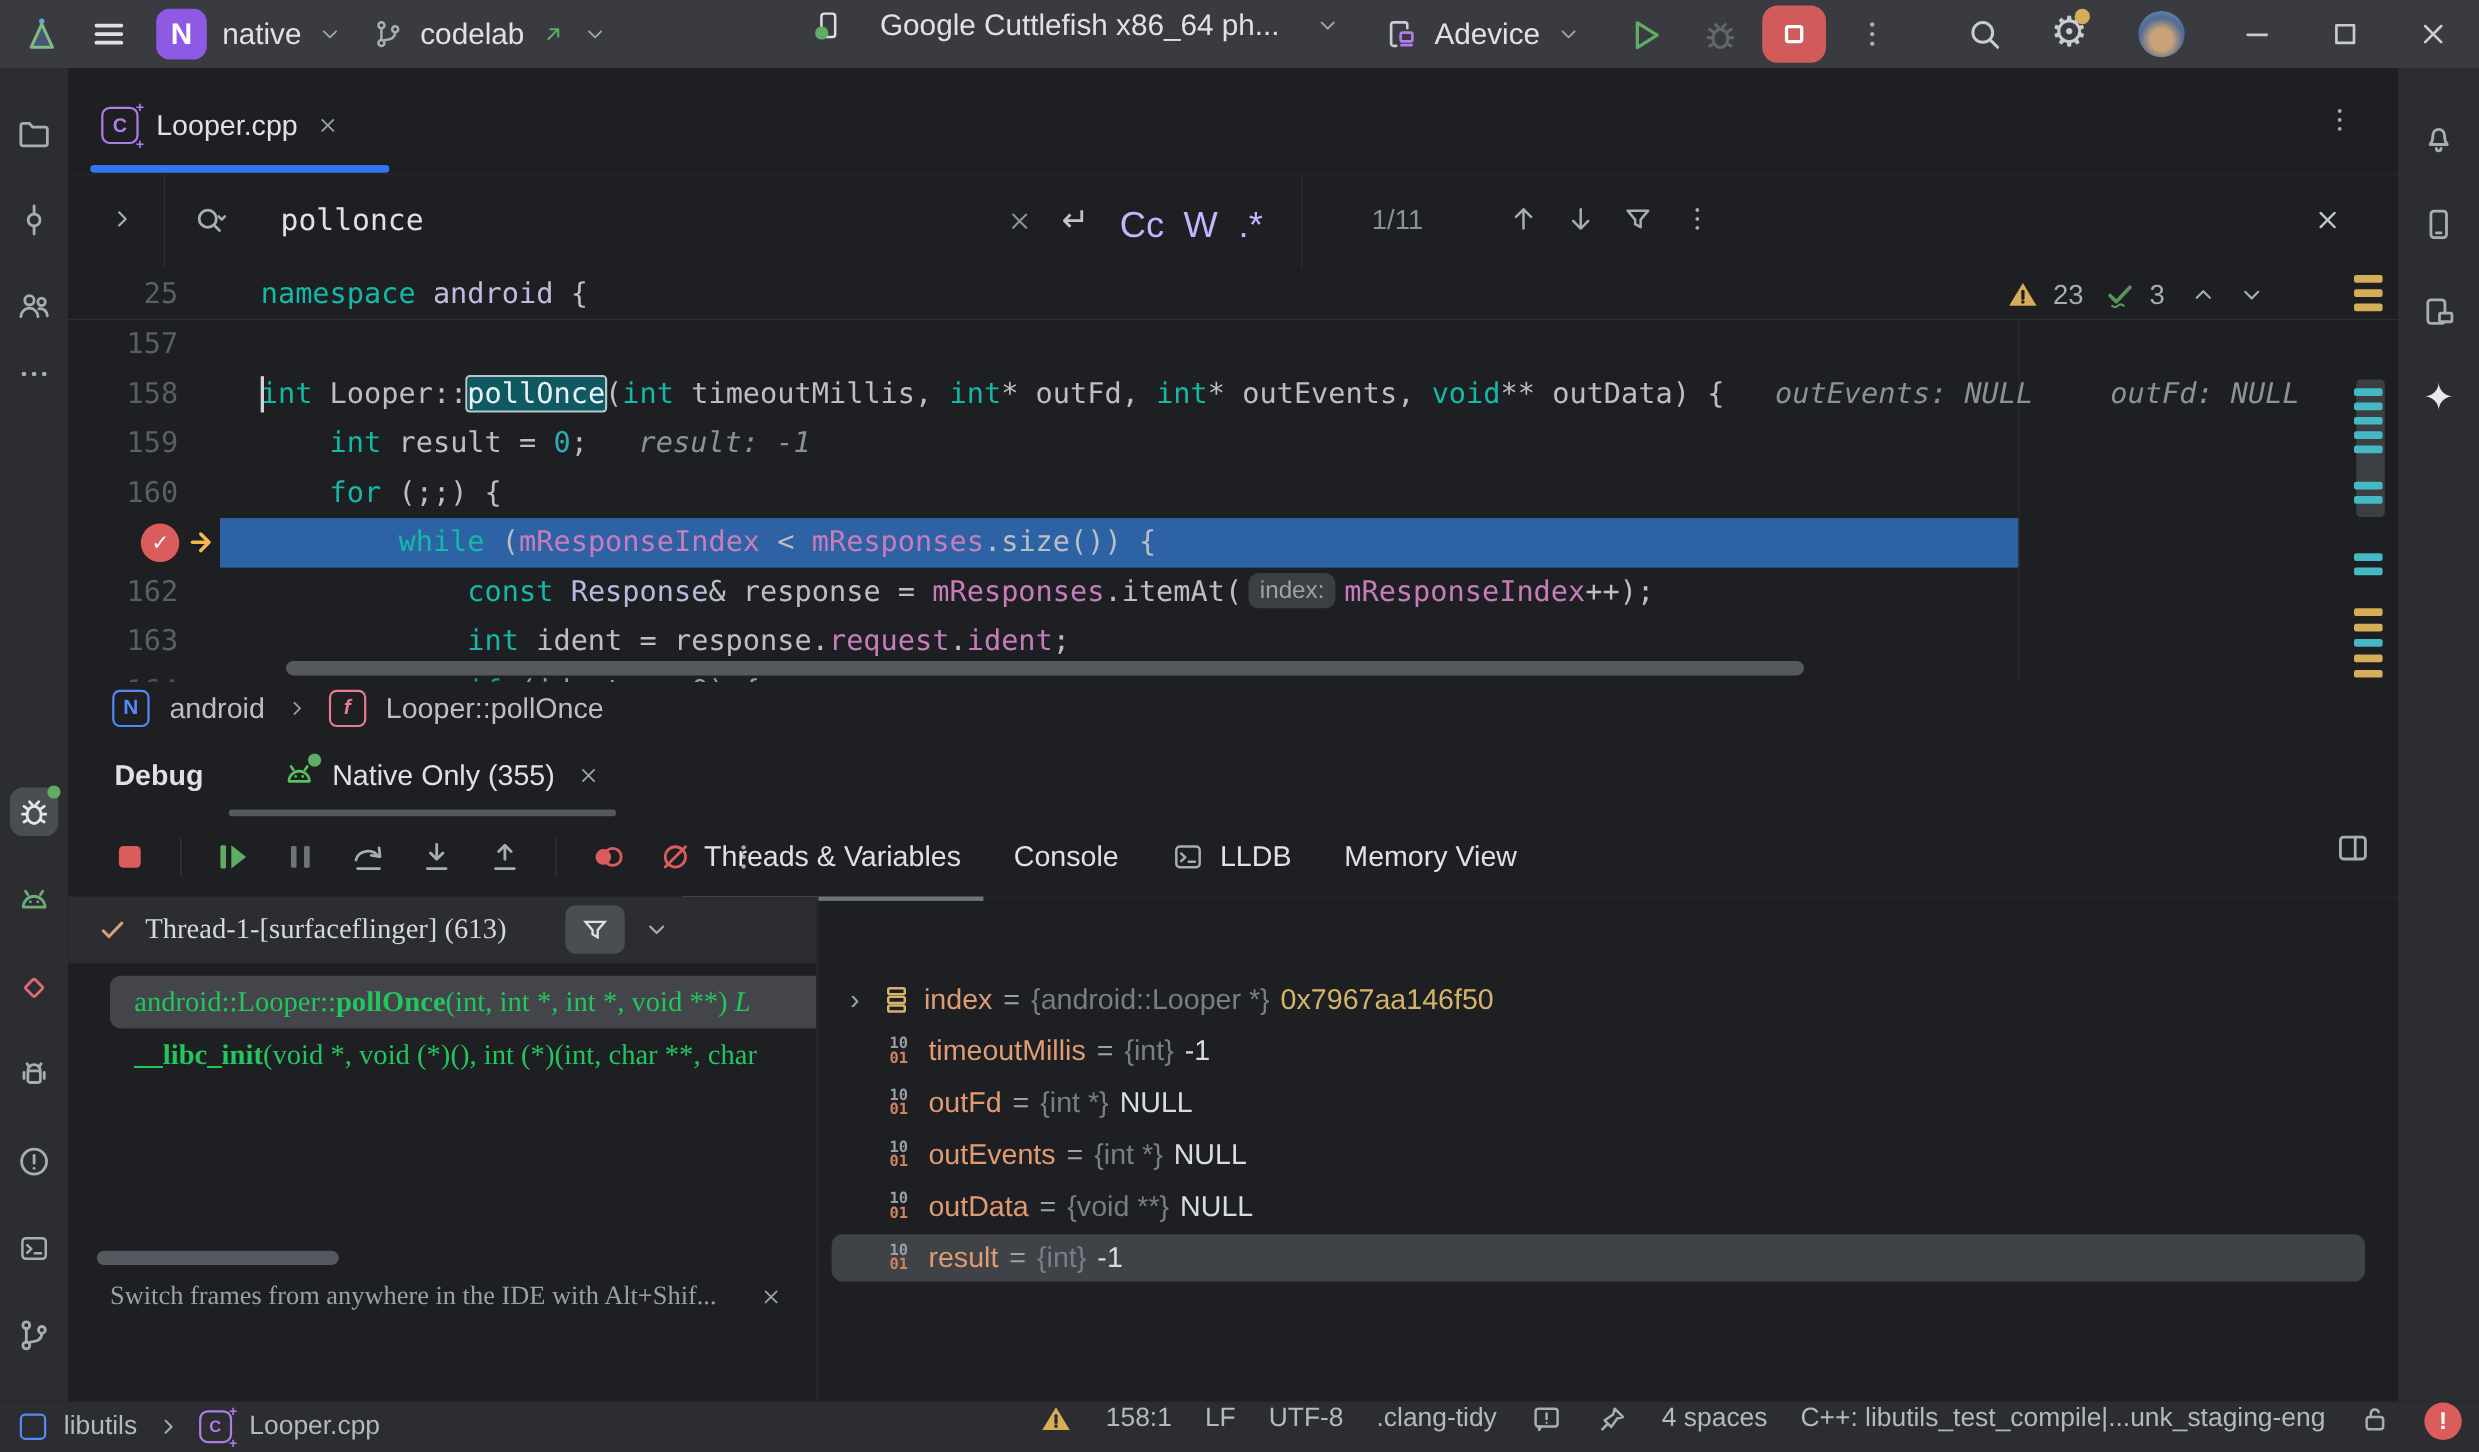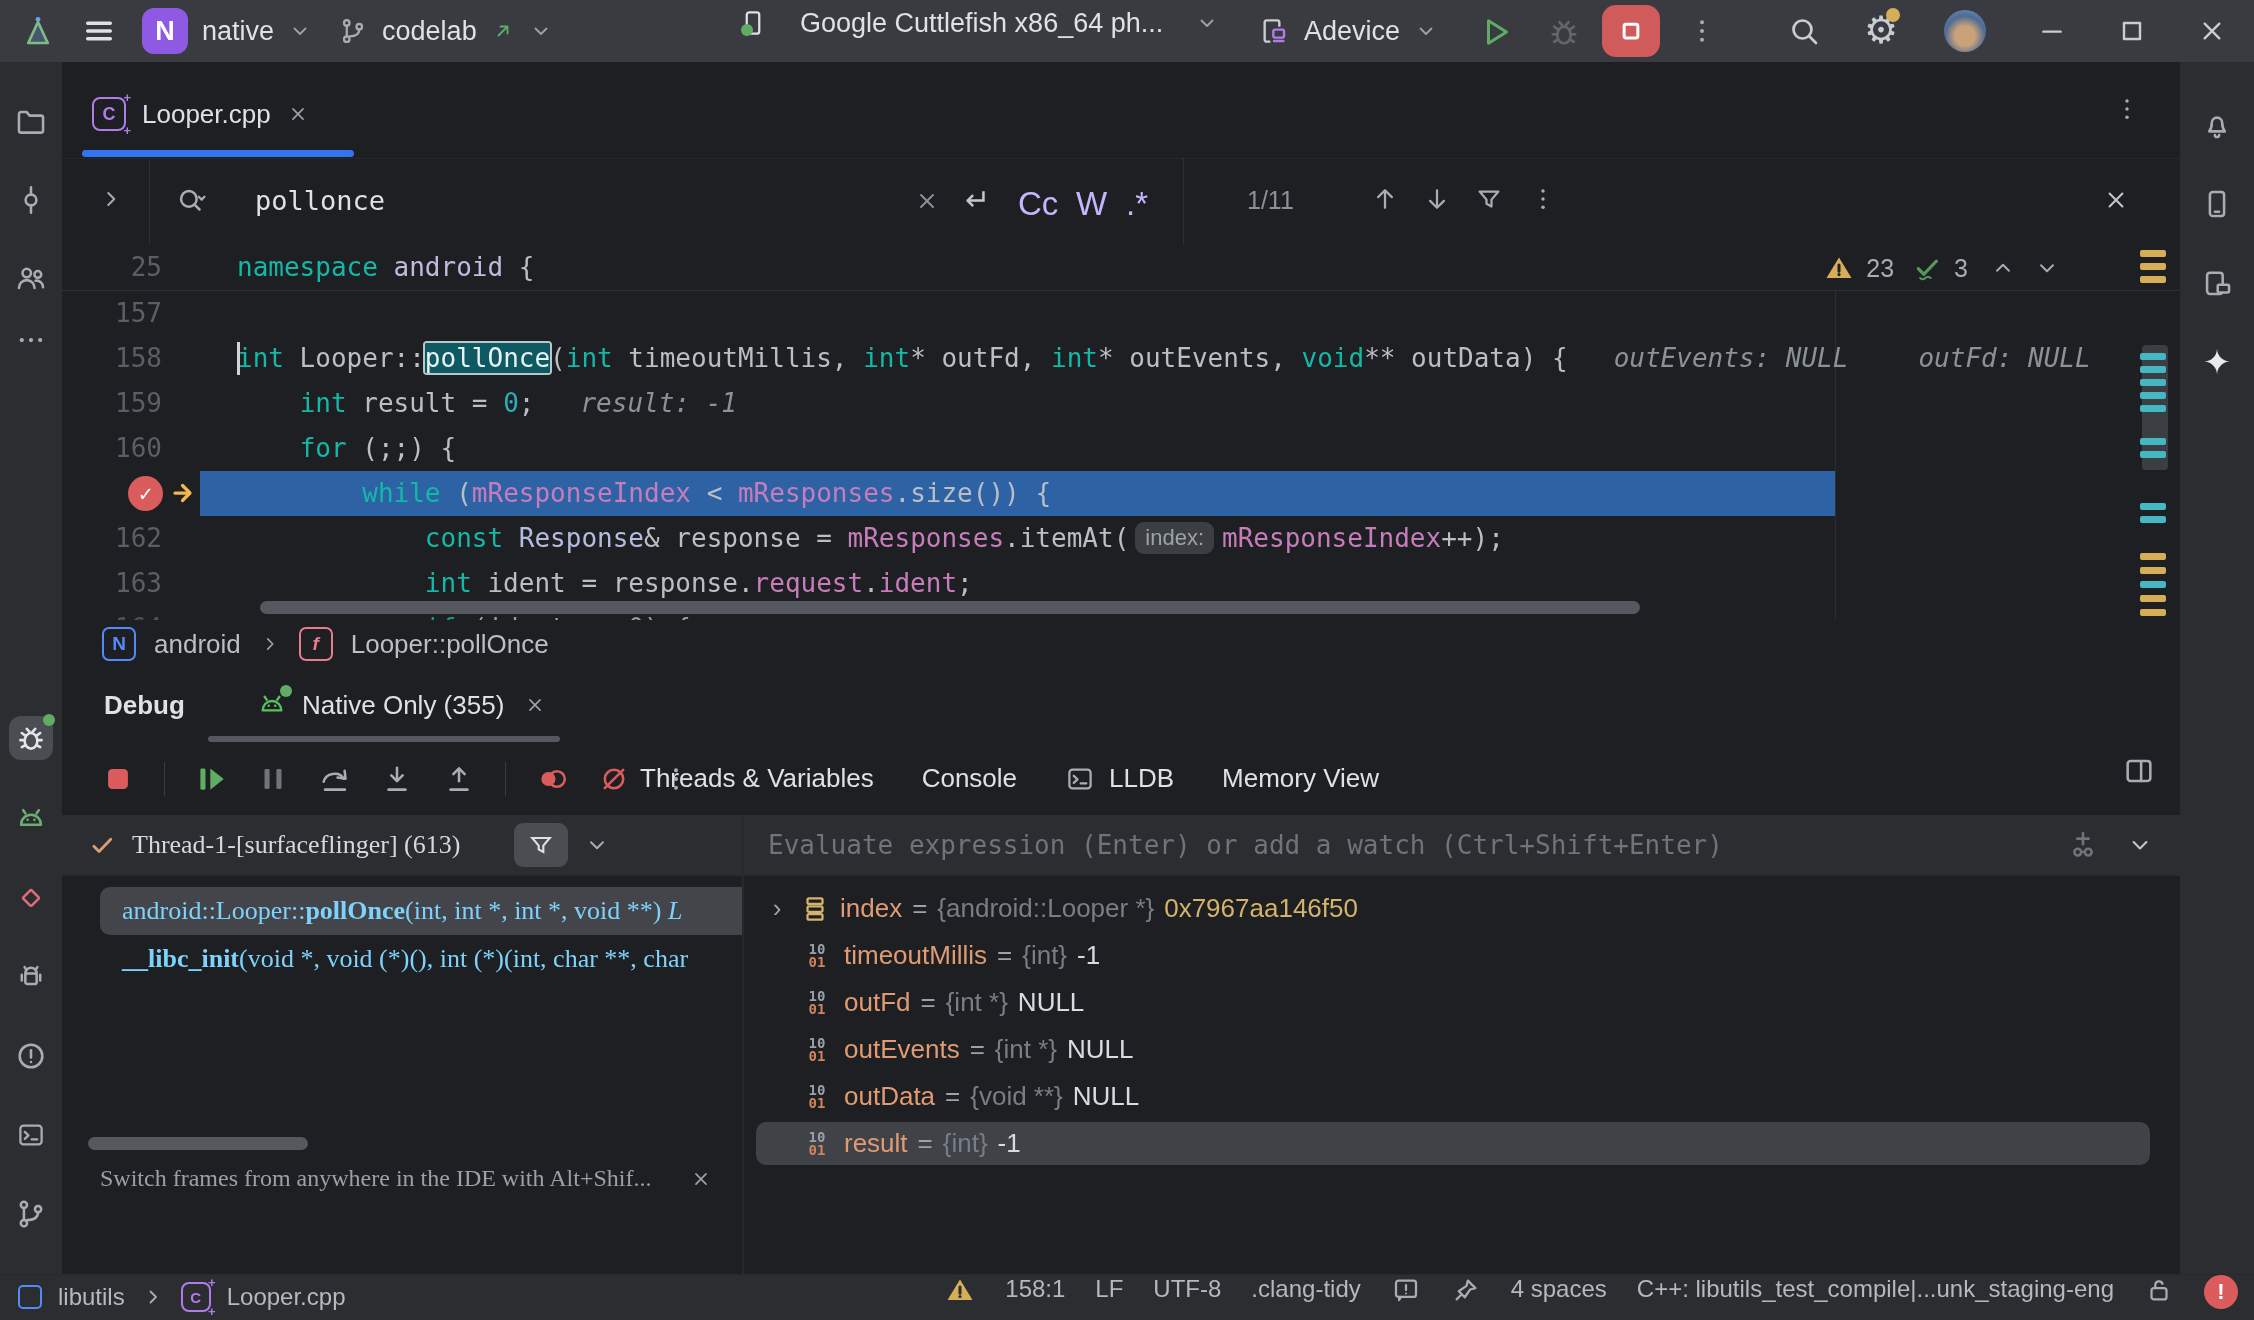--- a/index.html
+++ b/index.html
@@ -91,21 +91,21 @@
   .dbg-tabs{position:absolute;left:558px;top:74px;height:73px;display:flex;gap:8px;}
   .dbg-tab{display:flex;align-items:center;gap:14px;height:100%;padding:0 20px;color:#dfe1e5;border-bottom:4px solid transparent;}
   .dbg-tab.active{border-bottom-color:#6f737a;}
   .layout-btn{position:absolute;right:24px;top:86px;}
 
   .dbg-content{position:absolute;left:0;top:147px;right:0;bottom:0;}
   .leftpane{position:absolute;left:0;top:0;width:680px;bottom:0;border-right:2px solid #26282b;overflow:hidden;font-family:Liberation Serif, serif;}
   .threadrow{position:absolute;left:0;top:0;right:0;height:60px;background:#2b2d30;border-bottom:1px solid #26282b;display:flex;align-items:center;gap:16px;padding-left:26px;}
   .funnel-btn{width:54px;height:44px;background:#4a4d52;border-radius:9px;display:flex;align-items:center;justify-content:center;margin-left:38px;}
   .frames{position:absolute;left:0;top:72px;right:0;}
-  .frame-row{position:relative;height:48px;line-height:48px;padding:0 12px 0 60px;white-space:nowrap;overflow:hidden;color:#7dd3fc;font-size:26px;}
+  .frame-row{position:relative;height:48px;line-height:48px;padding:0 12px 0 60px;white-space:nowrap;overflow:hidden;color:#22c55e;font-size:26px;}
   .frame-row.sel{background:#43454a;border-radius:10px 0 0 10px;margin-left:38px;padding-left:22px;}
   .frame-row b{font-weight:700;} .frame-row i{font-style:italic;}
   .frames-hint{position:absolute;left:38px;top:350px;width:612px;display:flex;align-items:center;justify-content:space-between;color:#9aa0a8;font-size:24px;white-space:nowrap;overflow:hidden;}
 
   .rightpane{position:absolute;left:682px;top:0;right:0;bottom:0;}
   .evalrow{position:absolute;left:0;top:0;right:0;height:60px;background:#2b2d30;border-bottom:1px solid #26282b;display:flex;align-items:center;padding-left:24px;}
   .eval-ph{font-family:"DejaVu Sans Mono",monospace;font-size:26px;color:#6f737a;white-space:nowrap;overflow:hidden;flex:1;}
   .eval-icons{display:flex;align-items:center;gap:26px;padding-right:26px;}
   .vars{position:absolute;left:0;top:70px;right:0;}
   .var-row{position:relative;display:flex;align-items:center;height:47px;padding-left:20px;gap:10px;white-space:nowrap;}
@@ -654,38 +654,20 @@
             <span>Switch frames from anywhere in the IDE with Alt+Shif...</span>
             <span class="ic" style="color:#9da2aa">
                 <svg width="22" height="22" viewBox="0 0 24 24">
                   <path d="M6.5 6.5l11 11M17.5 6.5l-11 11"></path>
                 </svg>
               </span>
           </div>
         </div>
 
         <div class="rightpane">
-          <div class="evalrow">
-            <span class="eval-ph">Evaluate expression (Enter) or add a watch (Ctrl+Shift+Enter)</span>
-            <span class="eval-icons">
-              <span class="ic" style="color:#6f737a">
-                <svg width="34" height="34" viewBox="0 0 24 24">
-                    <path d="M12 3.5v8M8 7.5h8"></path>
-                    <circle cx="8.3" cy="17" r="2.4"></circle>
-                    <circle cx="15.7" cy="17" r="2.4"></circle>
-                    <path d="M10.7 17h2.6"></path>
-                  </svg>
-              </span>
-              <span class="ic" style="color:#c2c5cb">
-                  <svg width="28" height="28" viewBox="0 0 24 24">
-                    <path d="M6.5 9.5L12 15l5.5-5.5"></path>
-                  </svg>
-                </span>
-            </span>
-          </div>
           <div class="vars" id="vars">
               <div class="var-row">
                 <span class="var-exp">›</span>
                 <span class="ic">
                   <svg width="30" height="30" viewBox="0 0 24 24" style="stroke:currentColor;fill:none;stroke-width:1.8;stroke-linecap:round;stroke-linejoin:round;">
                     <g stroke="#d5b36a">
                       <rect x="6" y="3.5" width="12" height="4.4" rx="1.2"></rect>
                       <rect x="6" y="9.8" width="12" height="4.4" rx="1.2"></rect>
                       <rect x="6" y="16.1" width="12" height="4.4" rx="1.2"></rect>
                     </g>

